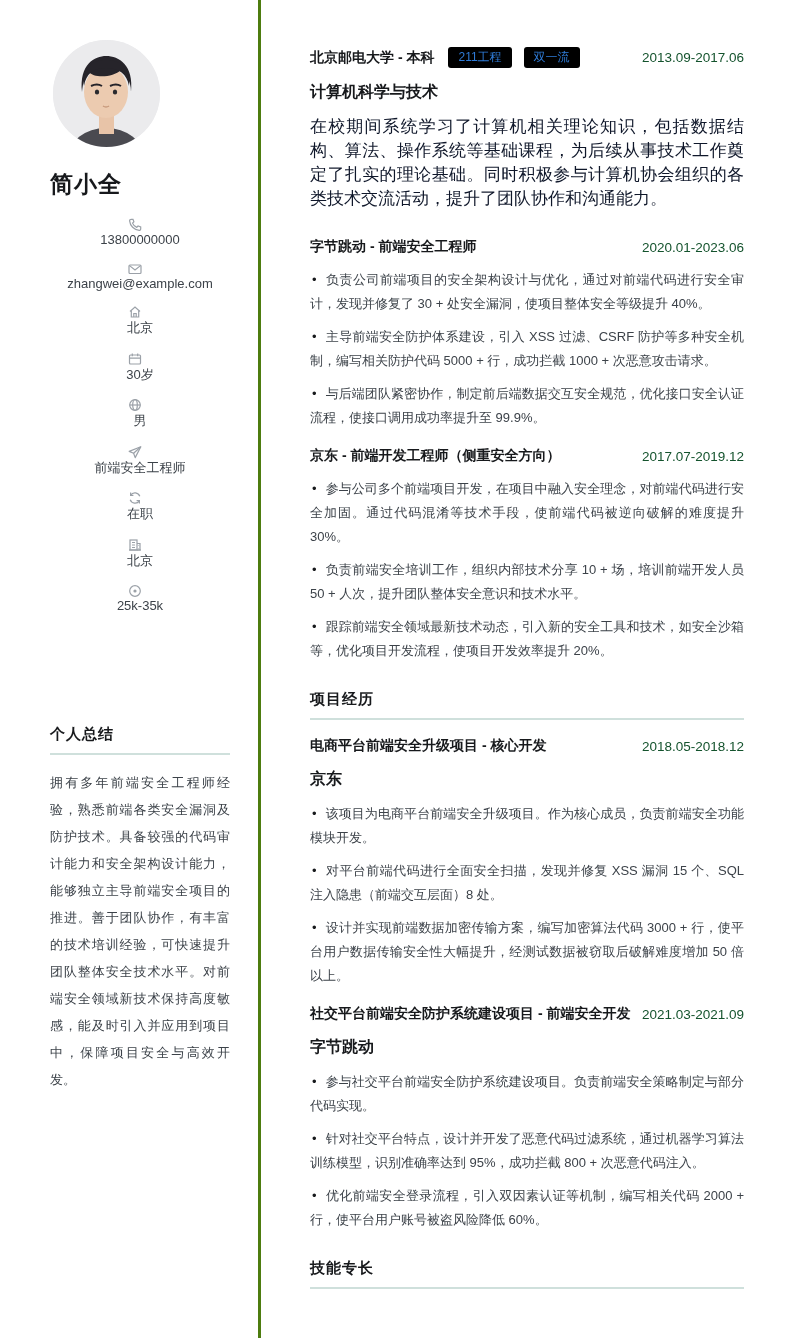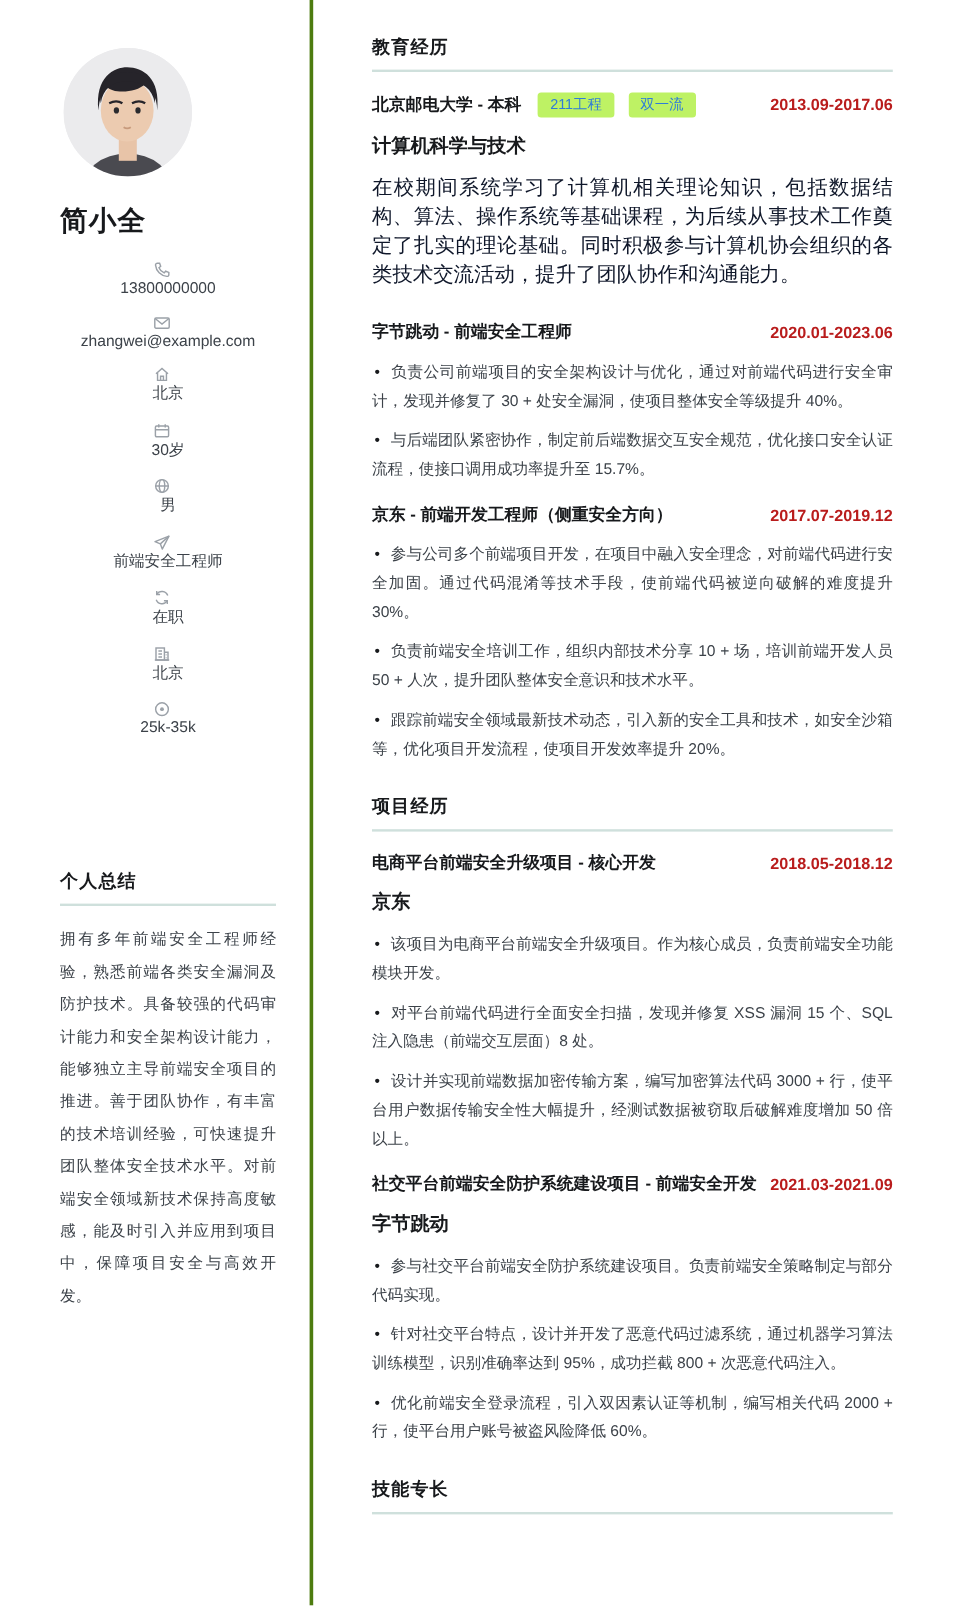--- a/index.html
+++ b/index.html
@@ -38,24 +38,24 @@
   .main { flex:1; padding:30px 50px 0 49px; }
   .sec-title {
     font-size:15px; font-weight:bold; color:#17191c; letter-spacing:1px;
     padding-bottom:9px; border-bottom:2px solid #cfe0dc;
   }
   section { margin-bottom:27px; }
   section:last-child { margin-bottom:0; }
 
   .entry-head { display:flex; align-items:center; margin-top:17px; }
   .entry-title { font-size:14px; font-weight:bold; color:#17191c; }
-  .entry-date { margin-left:auto; font-size:13.5px; font-weight:bold; color:#b91c1c; white-space:nowrap; }
+  .entry-date { margin-left:auto; font-size:13.5px; font-weight:normal; color:#14532d; white-space:nowrap; }
   .badges { display:inline-flex; gap:12px; margin-left:14px; }
   .badge {
-    font-size:12px; color:#2f7cd8; background:#bef264;
+    font-size:12px; color:#2f7cd8; background:#000000;
     padding:2px 10px; border-radius:3px; line-height:17px;
   }
   .sub-bold { font-size:16px; font-weight:bold; color:#17191c; margin-top:14px; }
   .body-p { font-size:17px; line-height:24px; color:#0f172a; margin-top:12px; text-align:justify; }
 
   .bullets { margin-top:12px; }
   .bullet { font-size:13px; line-height:24px; color:#3c4249; margin-bottom:9px; text-align:justify; }
   .bullet .dot { margin:0 9px 0 2px; color:#17191c; }
 </style>
 </head>
@@ -173,21 +173,20 @@
 
     <div class="summary-block">
       <h2 class="side-sec-title">个人总结</h2>
       <p class="summary-text">拥有多年前端安全工程师经验，熟悉前端各类安全漏洞及防护技术。具备较强的代码审计能力和安全架构设计能力，能够独立主导前端安全项目的推进。善于团队协作，有丰富的技术培训经验，可快速提升团队整体安全技术水平。对前端安全领域新技术保持高度敏感，能及时引入并应用到项目中，保障项目安全与高效开发。</p>
     </div>
   </aside>
 
   <main class="main">
 
     <section>
-      <h2 class="sec-title">教育经历</h2>
       <div class="entry-head">
         <span class="entry-title">北京邮电大学 - 本科</span>
         <span class="badges">
           <span class="badge">211工程</span>
           <span class="badge">双一流</span>
         </span>
         <span class="entry-date">2013.09-2017.06</span>
       </div>
       <div class="sub-bold">计算机科学与技术</div>
       <p class="body-p">在校期间系统学习了计算机相关理论知识，包括数据结构、算法、操作系统等基础课程，为后续从事技术工作奠定了扎实的理论基础。同时积极参与计算机协会组织的各类技术交流活动，提升了团队协作和沟通能力。</p>
@@ -195,21 +194,22 @@
 
     <section>
 
       <div>
         <div class="entry-head">
           <span class="entry-title">字节跳动 - 前端安全工程师</span>
           <span class="entry-date">2020.01-2023.06</span>
         </div>
         <div class="bullets">
           <p class="bullet"><span class="dot">•</span><span>负责公司前端项目的安全架构设计与优化，通过对前端代码进行安全审计，发现并修复了 30 + 处安全漏洞，使项目整体安全等级提升 40%。</span></p>
-          <p class="bullet"><span class="dot">•</span><span>与后端团队紧密协作，制定前后端数据交互安全规范，优化接口安全认证流程，使接口调用成功率提升至 15.7%。</span></p>
+          <p class="bullet"><span class="dot">•</span><span>主导前端安全防护体系建设，引入 XSS 过滤、CSRF 防护等多种安全机制，编写相关防护代码 5000 + 行，成功拦截 1000 + 次恶意攻击请求。</span></p>
+          <p class="bullet"><span class="dot">•</span><span>与后端团队紧密协作，制定前后端数据交互安全规范，优化接口安全认证流程，使接口调用成功率提升至 99.9%。</span></p>
         </div>
       </div>
 
       <div>
         <div class="entry-head">
           <span class="entry-title">京东 - 前端开发工程师（侧重安全方向）</span>
           <span class="entry-date">2017.07-2019.12</span>
         </div>
         <div class="bullets">
           <p class="bullet"><span class="dot">•</span><span>参与公司多个前端项目开发，在项目中融入安全理念，对前端代码进行安全加固。通过代码混淆等技术手段，使前端代码被逆向破解的难度提升 30%。</span></p>

